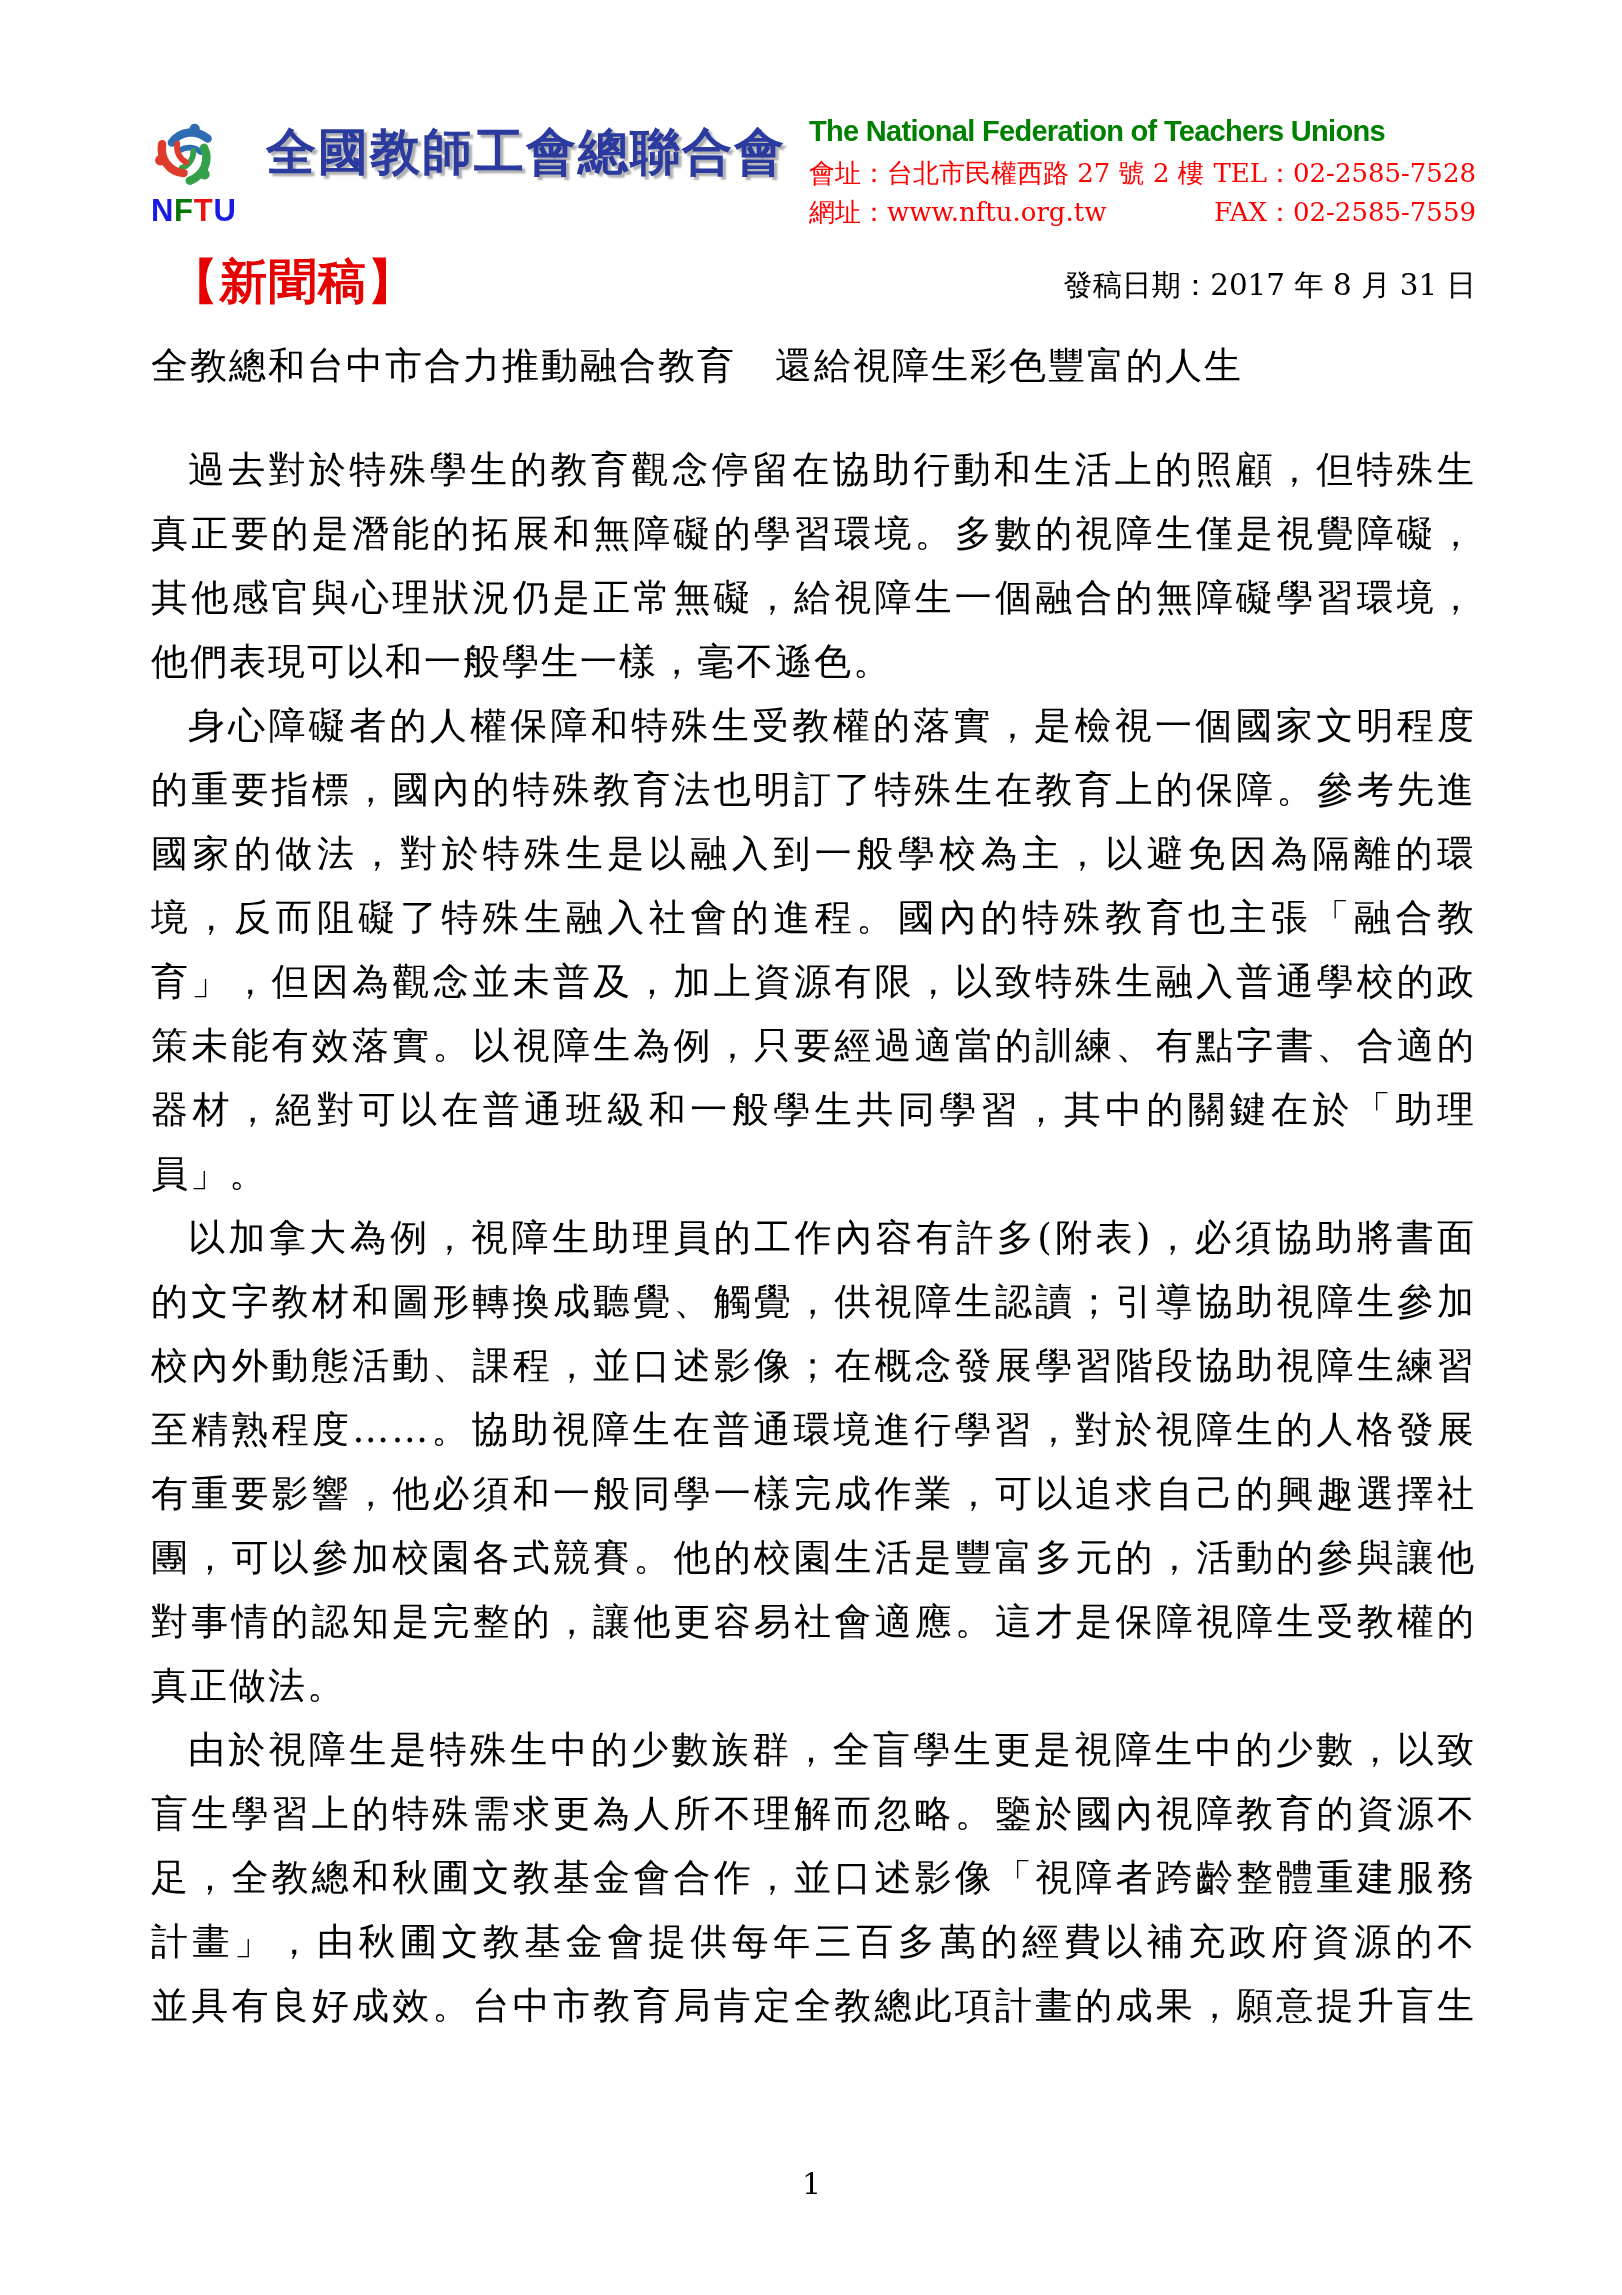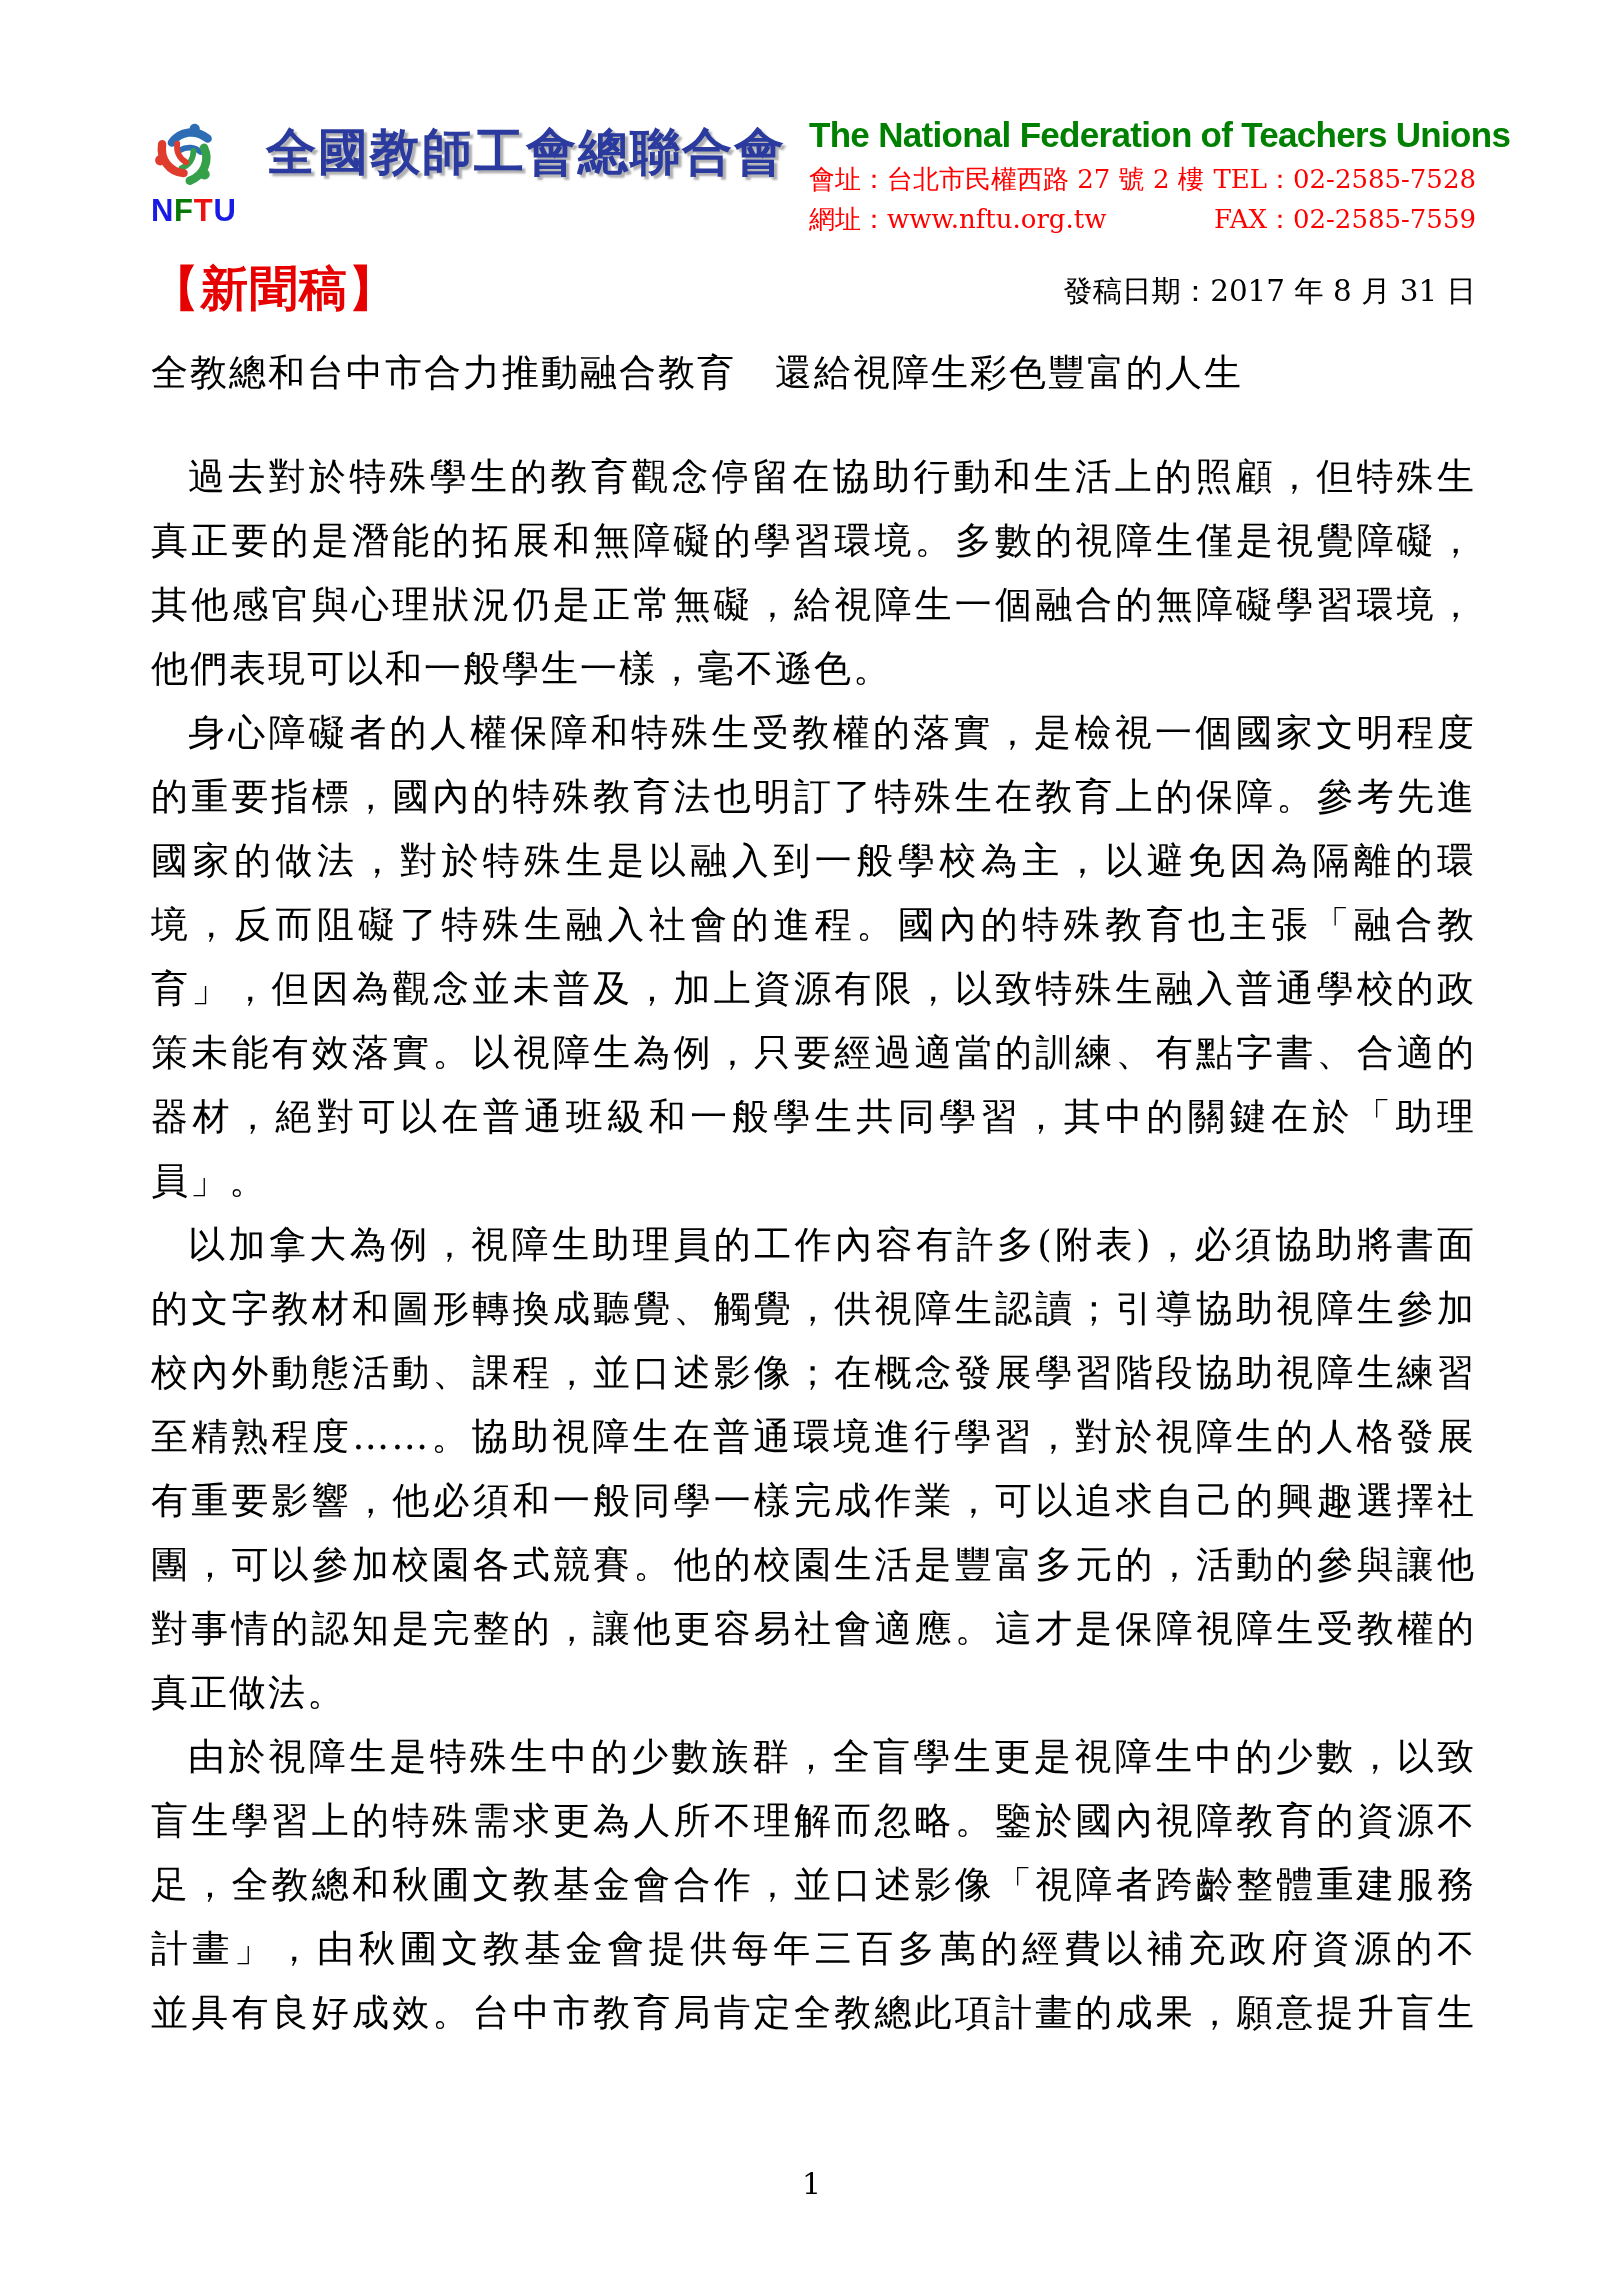--- a/index.html
+++ b/index.html
@@ -40,32 +40,32 @@
     flex:0 0 auto;
     margin-left:17px;margin-top:10.5px;
     font-size:50px;font-weight:bold;line-height:1.3;
     color:var(--navy);
     letter-spacing:2px;white-space:nowrap;
     text-shadow:3.3px 3.3px 2px rgba(110,110,110,0.55);
   }
   .right-info{margin-left:auto;width:667px;flex:0 0 auto;margin-top:7.9px;}
   .org-en{
     font-family:"Liberation Sans","DejaVu Sans",sans-serif;
-    font-weight:bold;font-size:35px;line-height:1.1;
+    font-weight:bold;font-size:29px;line-height:1.1;
     letter-spacing:-0.7px;white-space:nowrap;
     color:var(--green);
   }
   .contact-row{
     display:flex;justify-content:space-between;align-items:baseline;
     color:var(--red);
     font-size:26px;line-height:1.1;margin-top:11px;white-space:nowrap;
   }
 
   
-  .pr-row{display:flex;justify-content:space-between;align-items:flex-end;margin-top:30px;}
+  .pr-row{display:flex;justify-content:space-between;align-items:flex-end;margin-top:30px;margin-left:19px;}
   .pr-tag{color:var(--press-red);font-weight:bold;font-size:48px;line-height:1;letter-spacing:1.3px;}
   .pr-date{font-size:29.4px;line-height:1.1;padding-bottom:3.9px;white-space:nowrap;}
 
   
   .article-title{
     margin-top:37px;
     text-align:left;font-weight:normal;
     font-size:37px;line-height:1.3;letter-spacing:2px;white-space:nowrap;
   }
   .article-body{margin-top:48px;}

